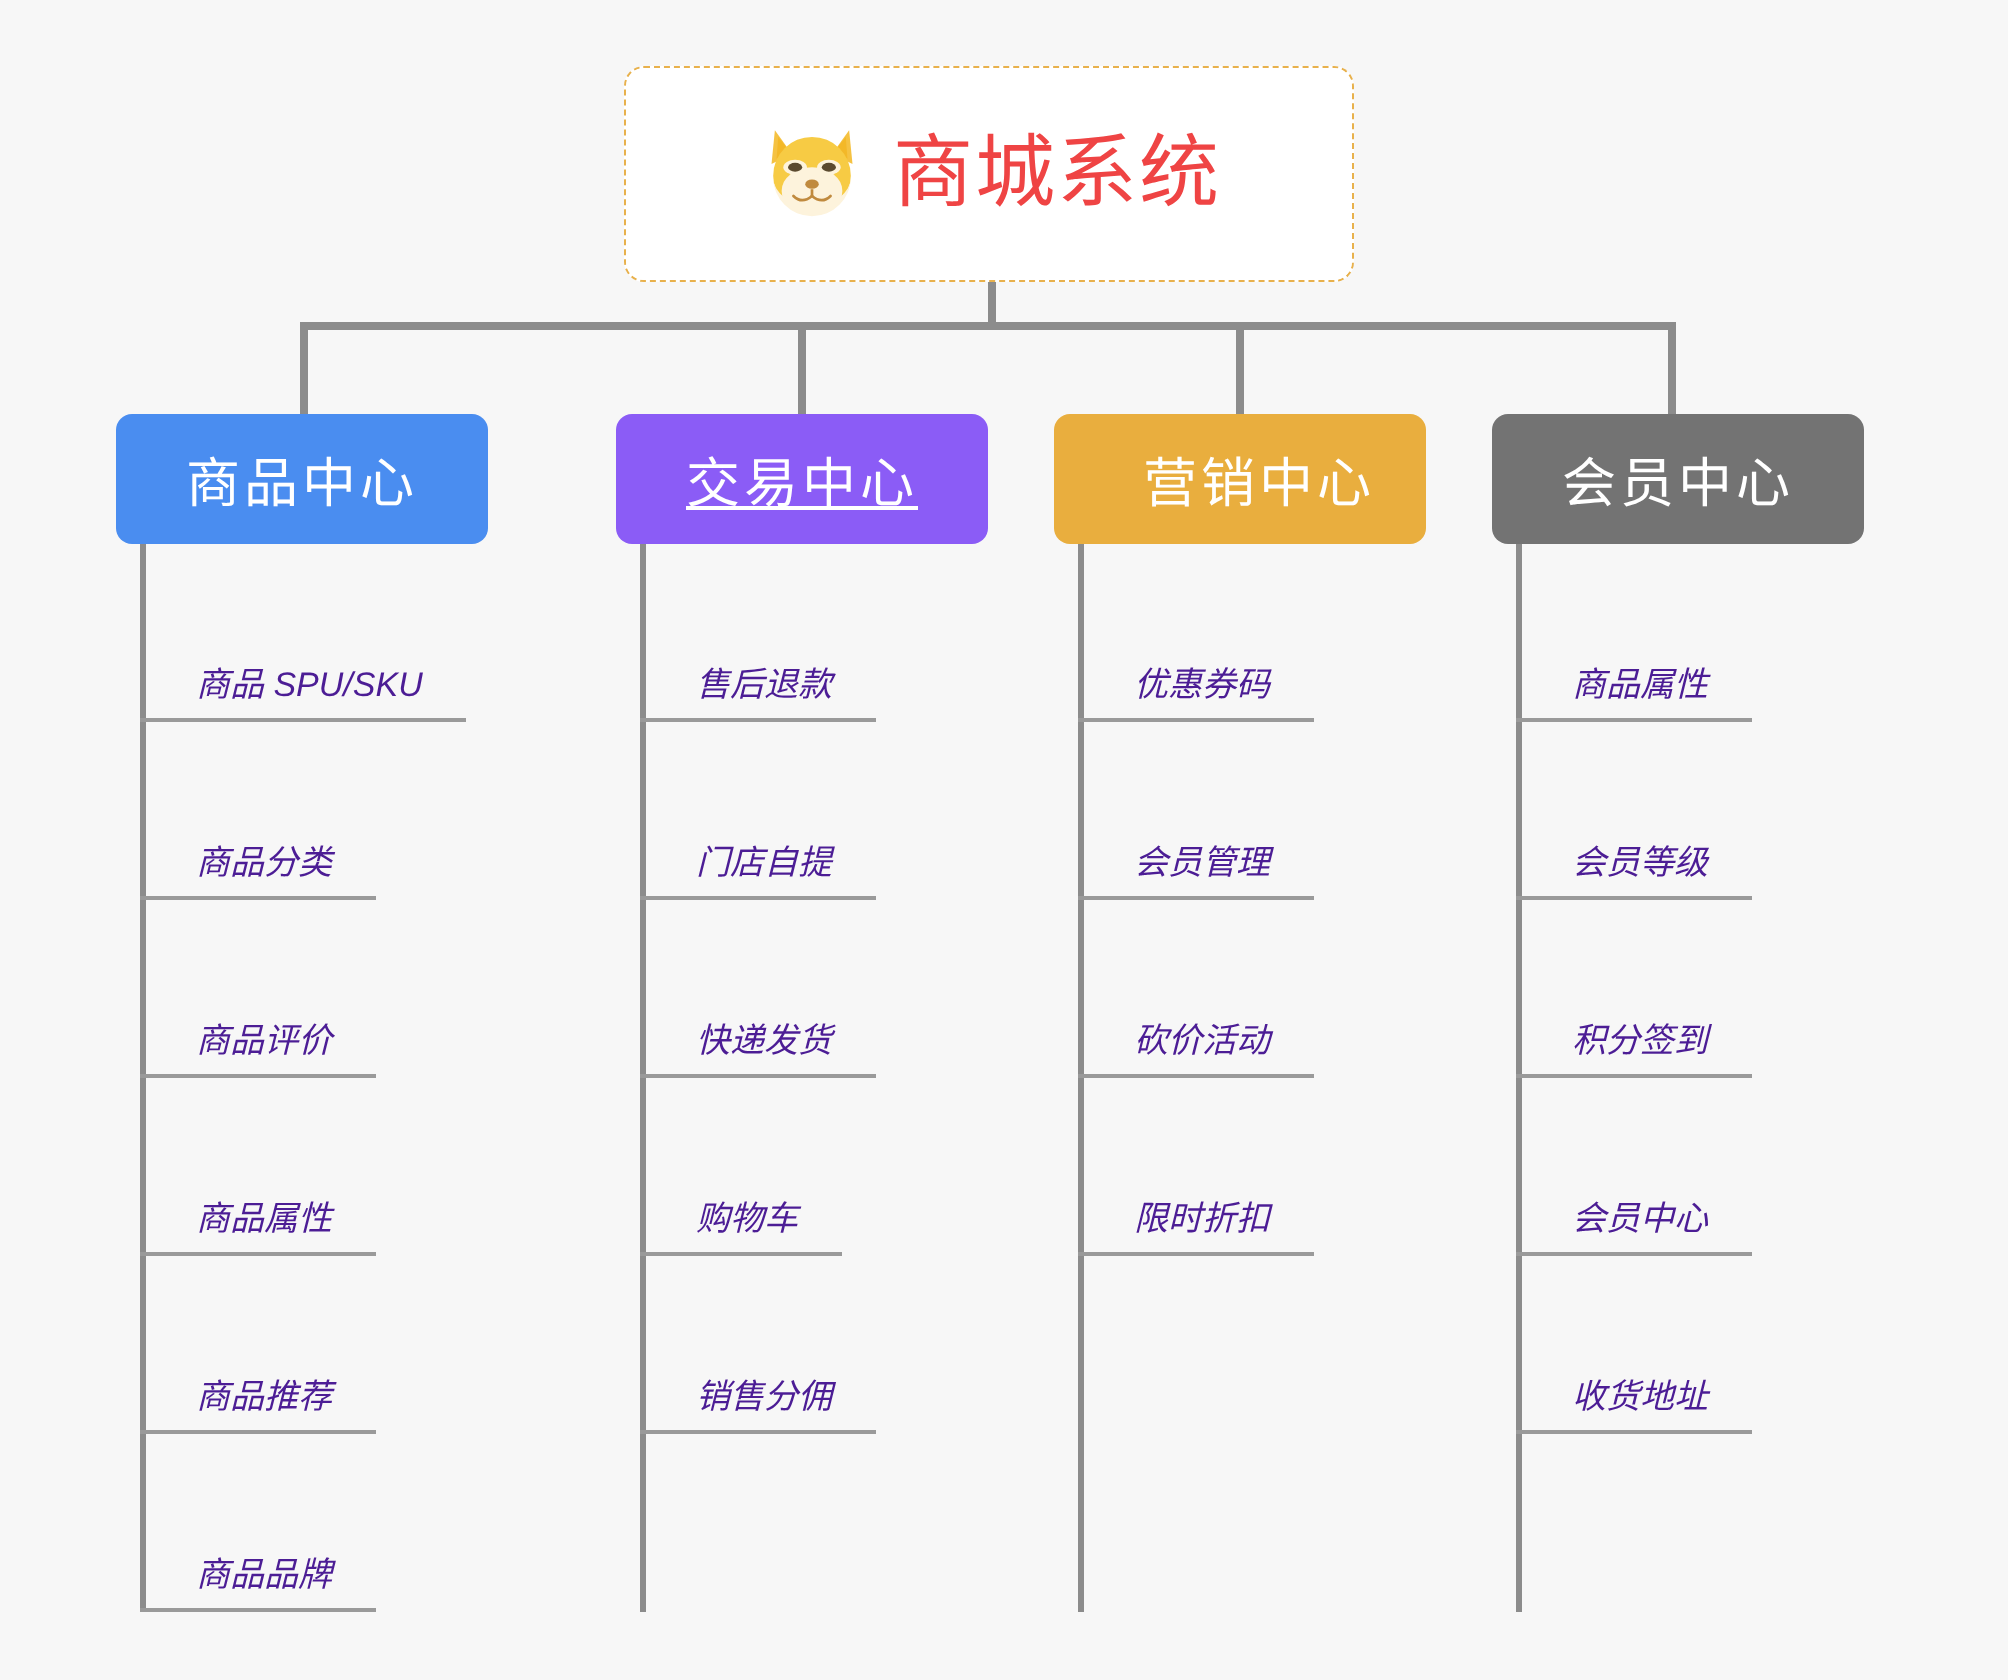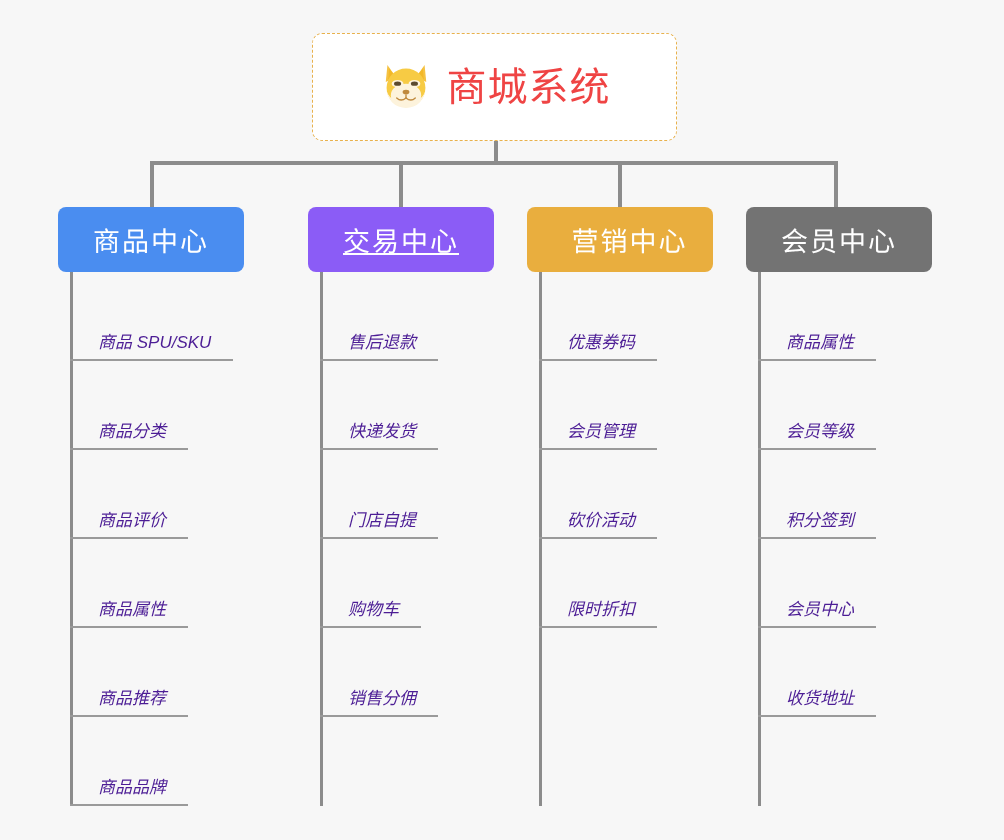--- a/index.html
+++ b/index.html
@@ -196,24 +196,24 @@
       <div class="branch" style="left: 308px; width: 186px;">
         <div class="branch-header" style="background: #8b5cf6; text-decoration: underline;">
           <span>交易中心</span>
         </div>
         <div class="branch-spine" style="background: rgb(140, 140, 140); height: 534px;"></div>
         <div class="leaf-list">
           <div class="leaf">
             <div class="leaf-inner"><span class="leaf-label">售后退款</span></div>
           </div>
           <div class="leaf">
+            <div class="leaf-inner"><span class="leaf-label">门店自提</span></div>
+          </div>
+          <div class="leaf">
             <div class="leaf-inner"><span class="leaf-label">快递发货</span></div>
-          </div>
-          <div class="leaf">
-            <div class="leaf-inner"><span class="leaf-label">门店自提</span></div>
           </div>
           <div class="leaf">
             <div class="leaf-inner"><span class="leaf-label">购物车</span></div>
           </div>
           <div class="leaf">
             <div class="leaf-inner"><span class="leaf-label">销售分佣</span></div>
           </div>
         </div>
       </div>
       <div class="branch" style="left: 527px; width: 186px;">

